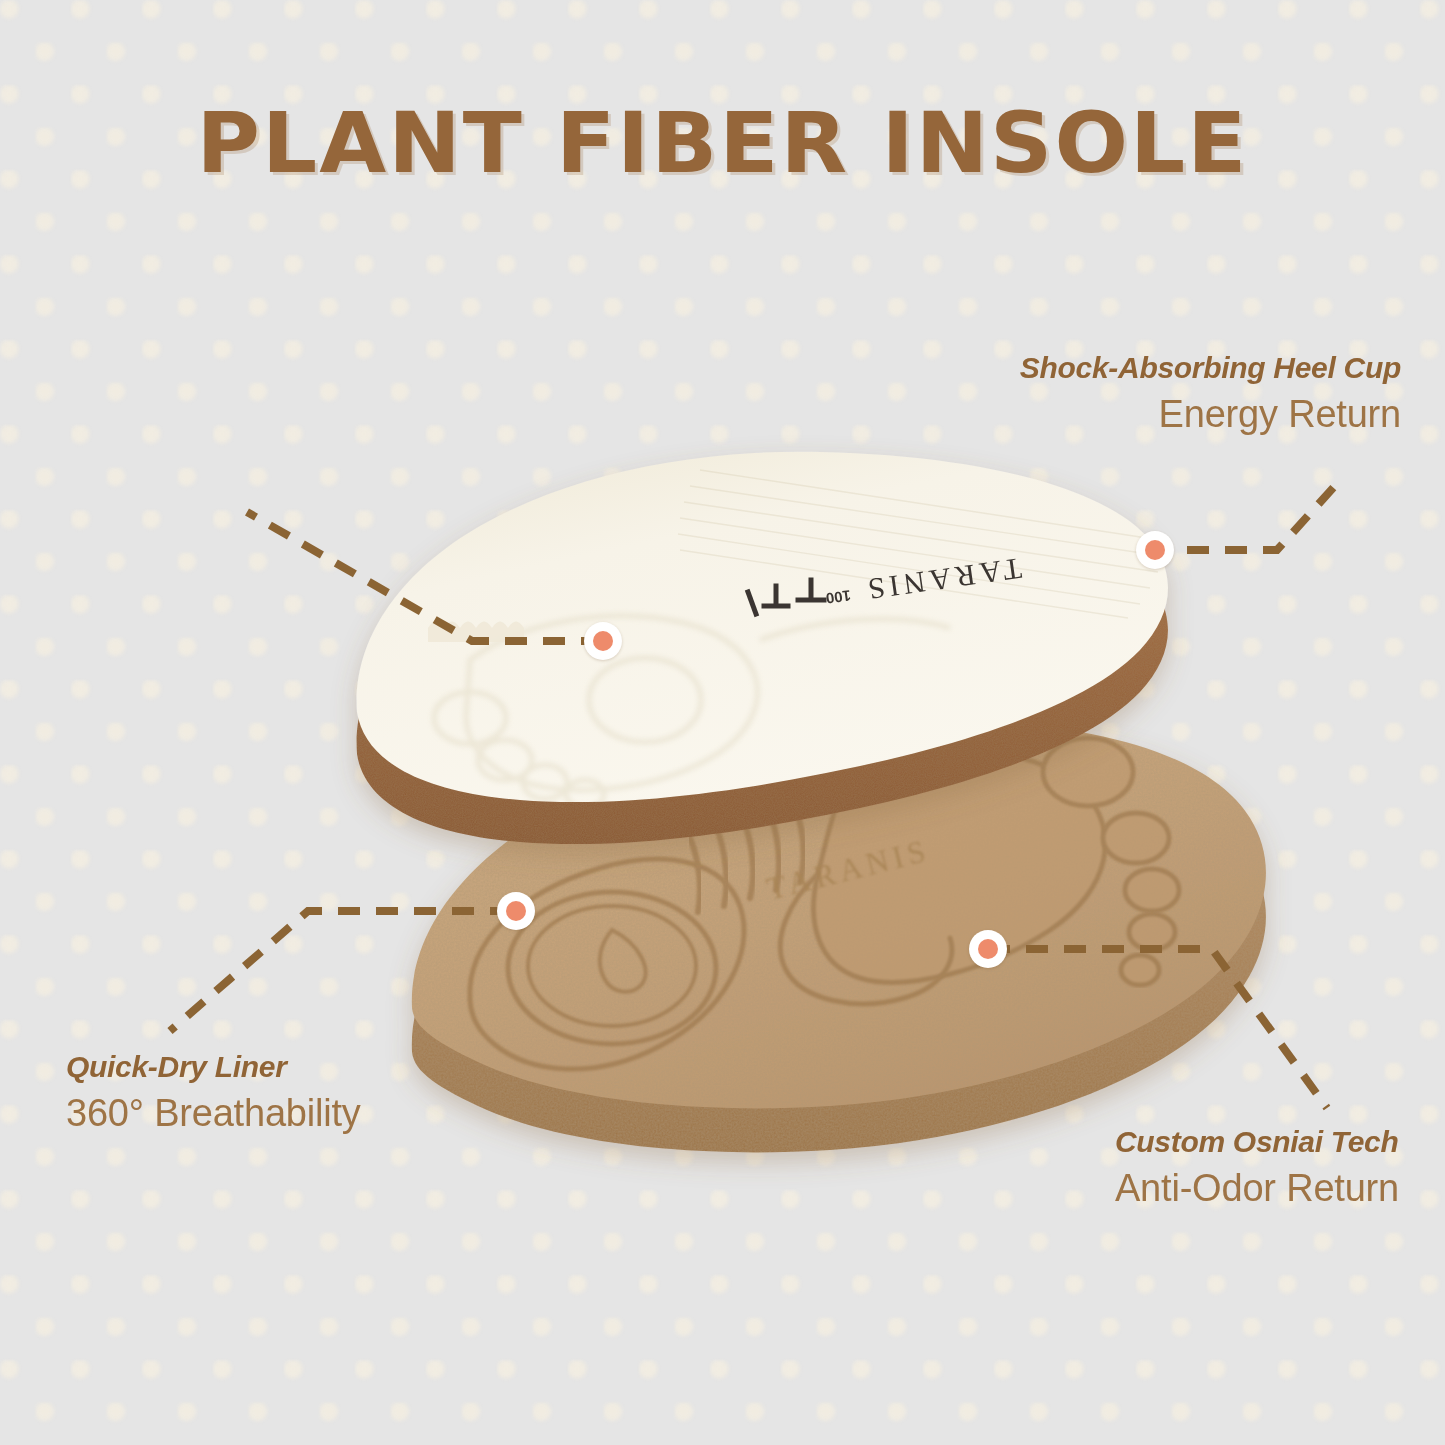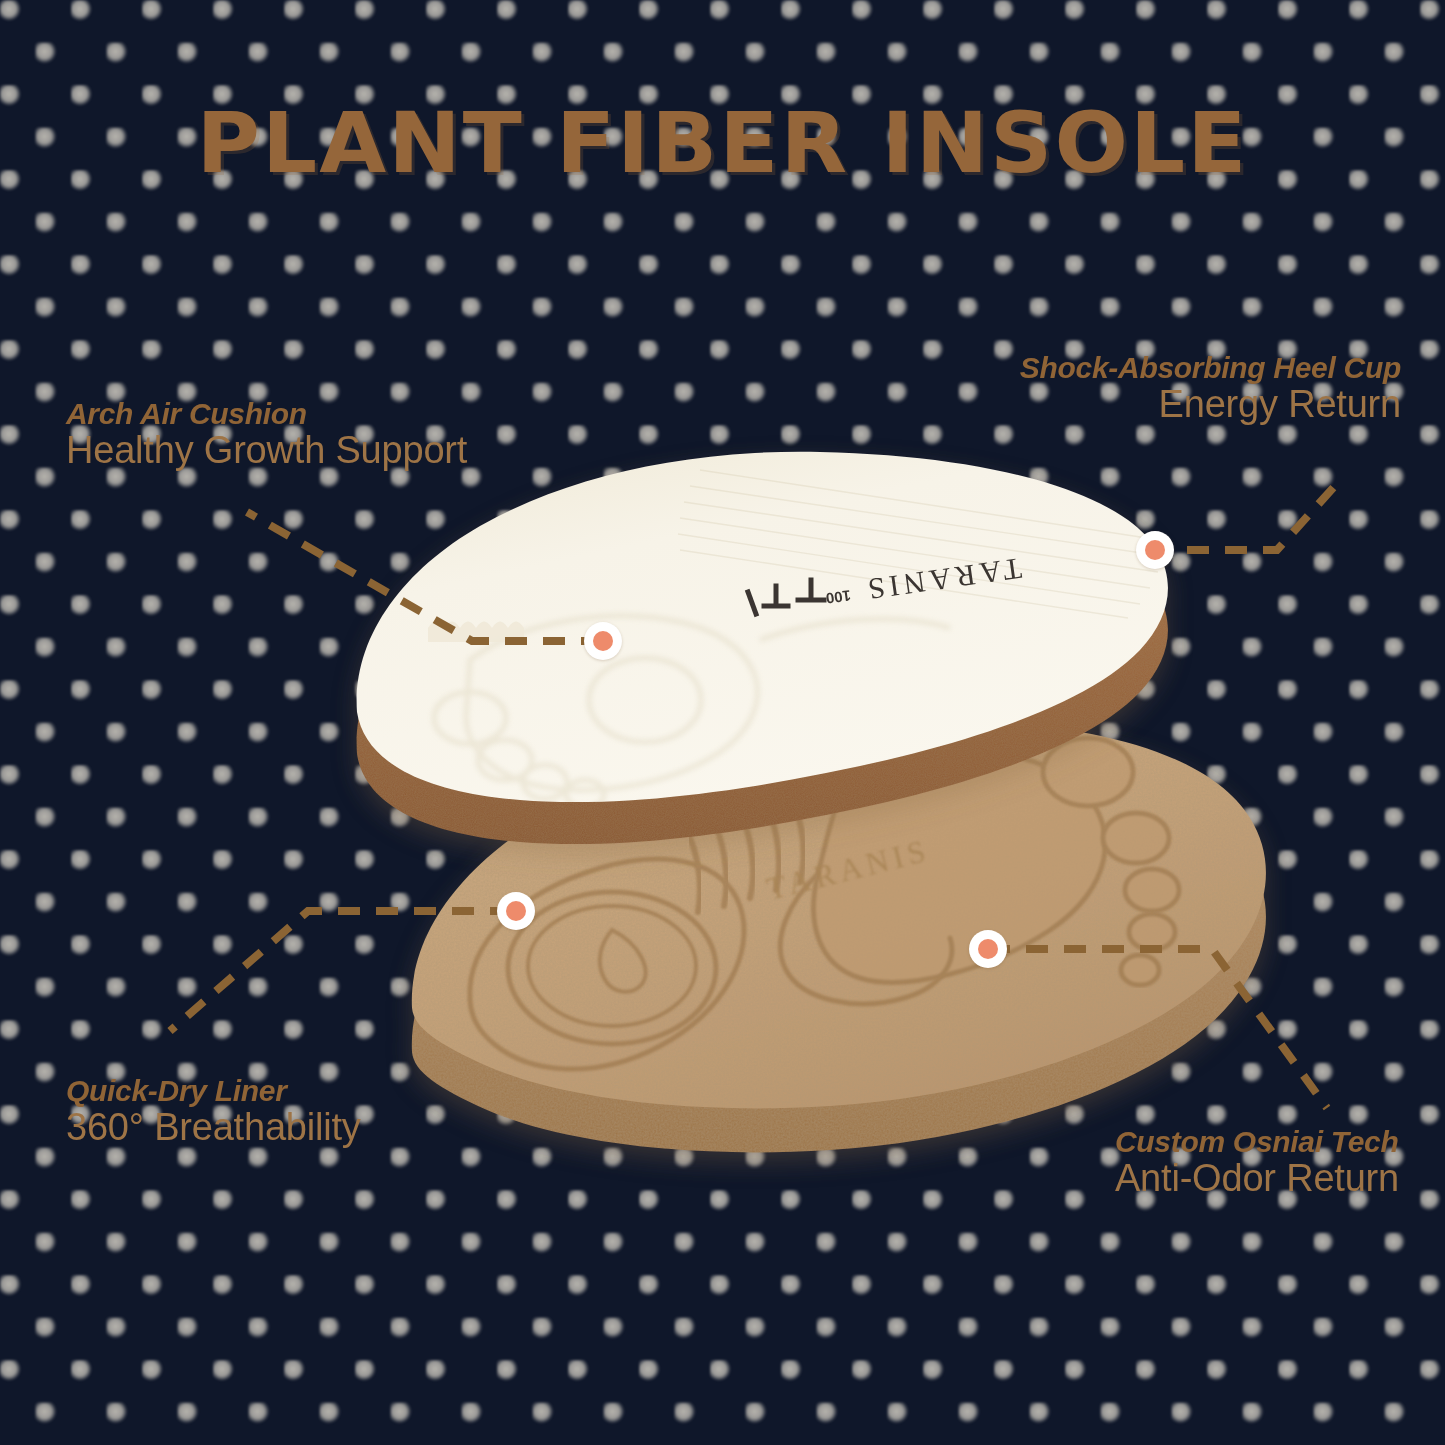--- a/index.html
+++ b/index.html
@@ -2,21 +2,21 @@
 <html><head>
 <meta charset="utf-8">
 <style>
   html,body{margin:0;padding:0;}
   body{
     width:1445px;height:1445px;overflow:hidden;
     font-family:"Liberation Sans","DejaVu Sans",sans-serif;
   }
   #poster{
     position:relative;width:1445px;height:1445px;
-    background-color:#0f172a;
+    background-color:#e5e5e5;
     overflow:hidden;
   }
   
   .dots{
     position:absolute;inset:0;
     background-image:
       radial-gradient(circle at 9px 9px, rgba(247,240,224,.72) 0px, rgba(247,240,224,.60) 7px, rgba(247,240,224,0) 12px),
       radial-gradient(circle at 9px 9px, rgba(247,240,224,.72) 0px, rgba(247,240,224,.60) 7px, rgba(247,240,224,0) 12px);
     background-size:71px 85px,71px 85px;
     background-position:0 0, 35.5px 42.5px;
@@ -36,25 +36,25 @@
   }
   
   .callout{position:absolute;line-height:1.04;}
   .callout .head{
     font-size:30px;font-weight:bold;color:#906436;letter-spacing:-.3px;
     white-space:nowrap;
     font-style:italic;
   }
   .callout .sub{
     font-size:38px;font-weight:normal;color:#9e7446;letter-spacing:-.2px;
-    white-space:nowrap;margin-top:2px;
+    white-space:nowrap;margin-top:12px;
   }
   .c-arch{left:66px;top:398px;text-align:left;}
   .c-heel{right:44px;top:352px;text-align:right;}
-  .c-dry{left:66px;top:1075px;text-align:left;}
+  .c-dry{left:66px;top:1051px;text-align:left;}
   .c-odor{right:46px;top:1126px;}
 
   
   .layer{position:absolute;inset:0;width:1445px;height:1445px;}
   .layer.lines{pointer-events:none;}
 
   
   .dot{
     position:absolute;width:38px;height:38px;border-radius:50%;
     background:#ffffff;
@@ -263,24 +263,20 @@
     <g stroke="#8b6434" stroke-width="8" fill="none" stroke-dasharray="22 16" stroke-linecap="butt">
       <path d="M603,641 L472,641 L247,512"></path>
       <path d="M1149,550 L1277,550 L1343,477"></path>
       <path d="M512,911 L308,911 L170,1031"></path>
       <path d="M988,949 L1212,949 L1327,1108"></path>
     </g>
   </svg>
 
   <div class="title">PLANT FIBER INSOLE</div>
 
-  <div class="callout c-arch">
-    <div class="head">Arch Air Cushion</div>
-    <div class="sub">Healthy Growth Support</div>
-  </div>
 
   <div class="callout c-heel">
     <div class="head">Shock-Absorbing Heel Cup</div>
     <div class="sub">Energy Return</div>
   </div>
 
   <div class="callout c-dry">
     <div class="head">Quick-Dry Liner</div>
     <div class="sub">360° Breathability</div>
   </div>

